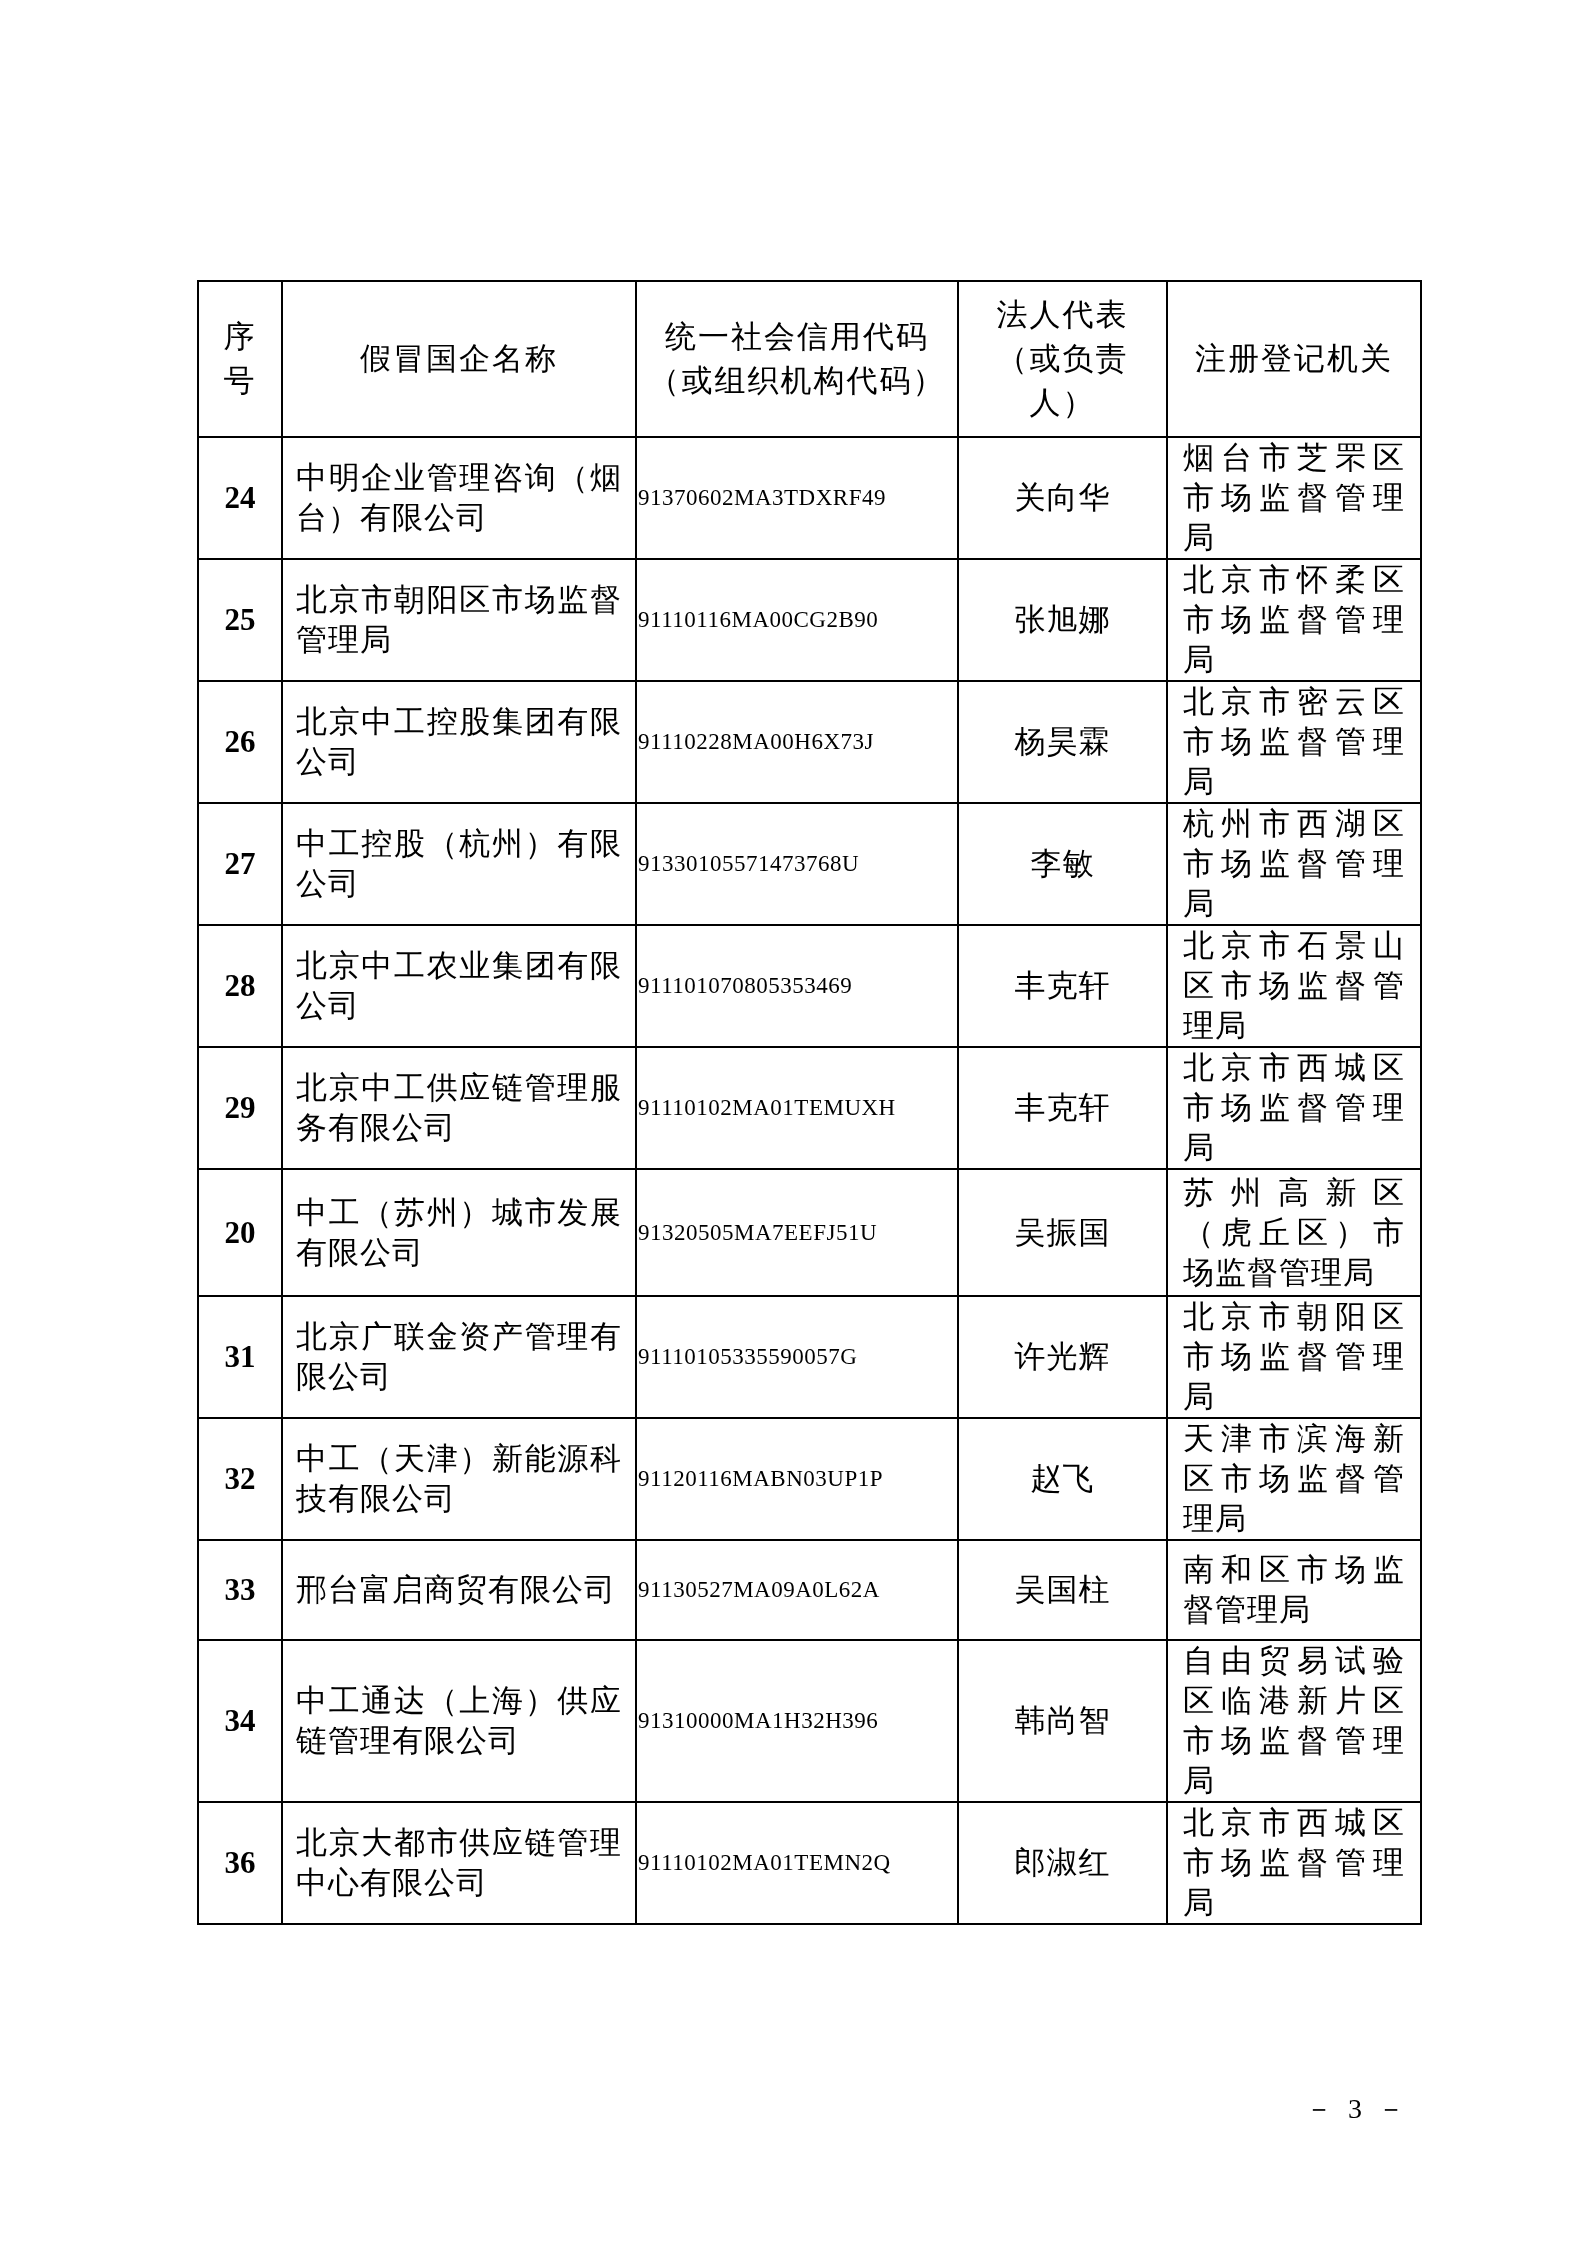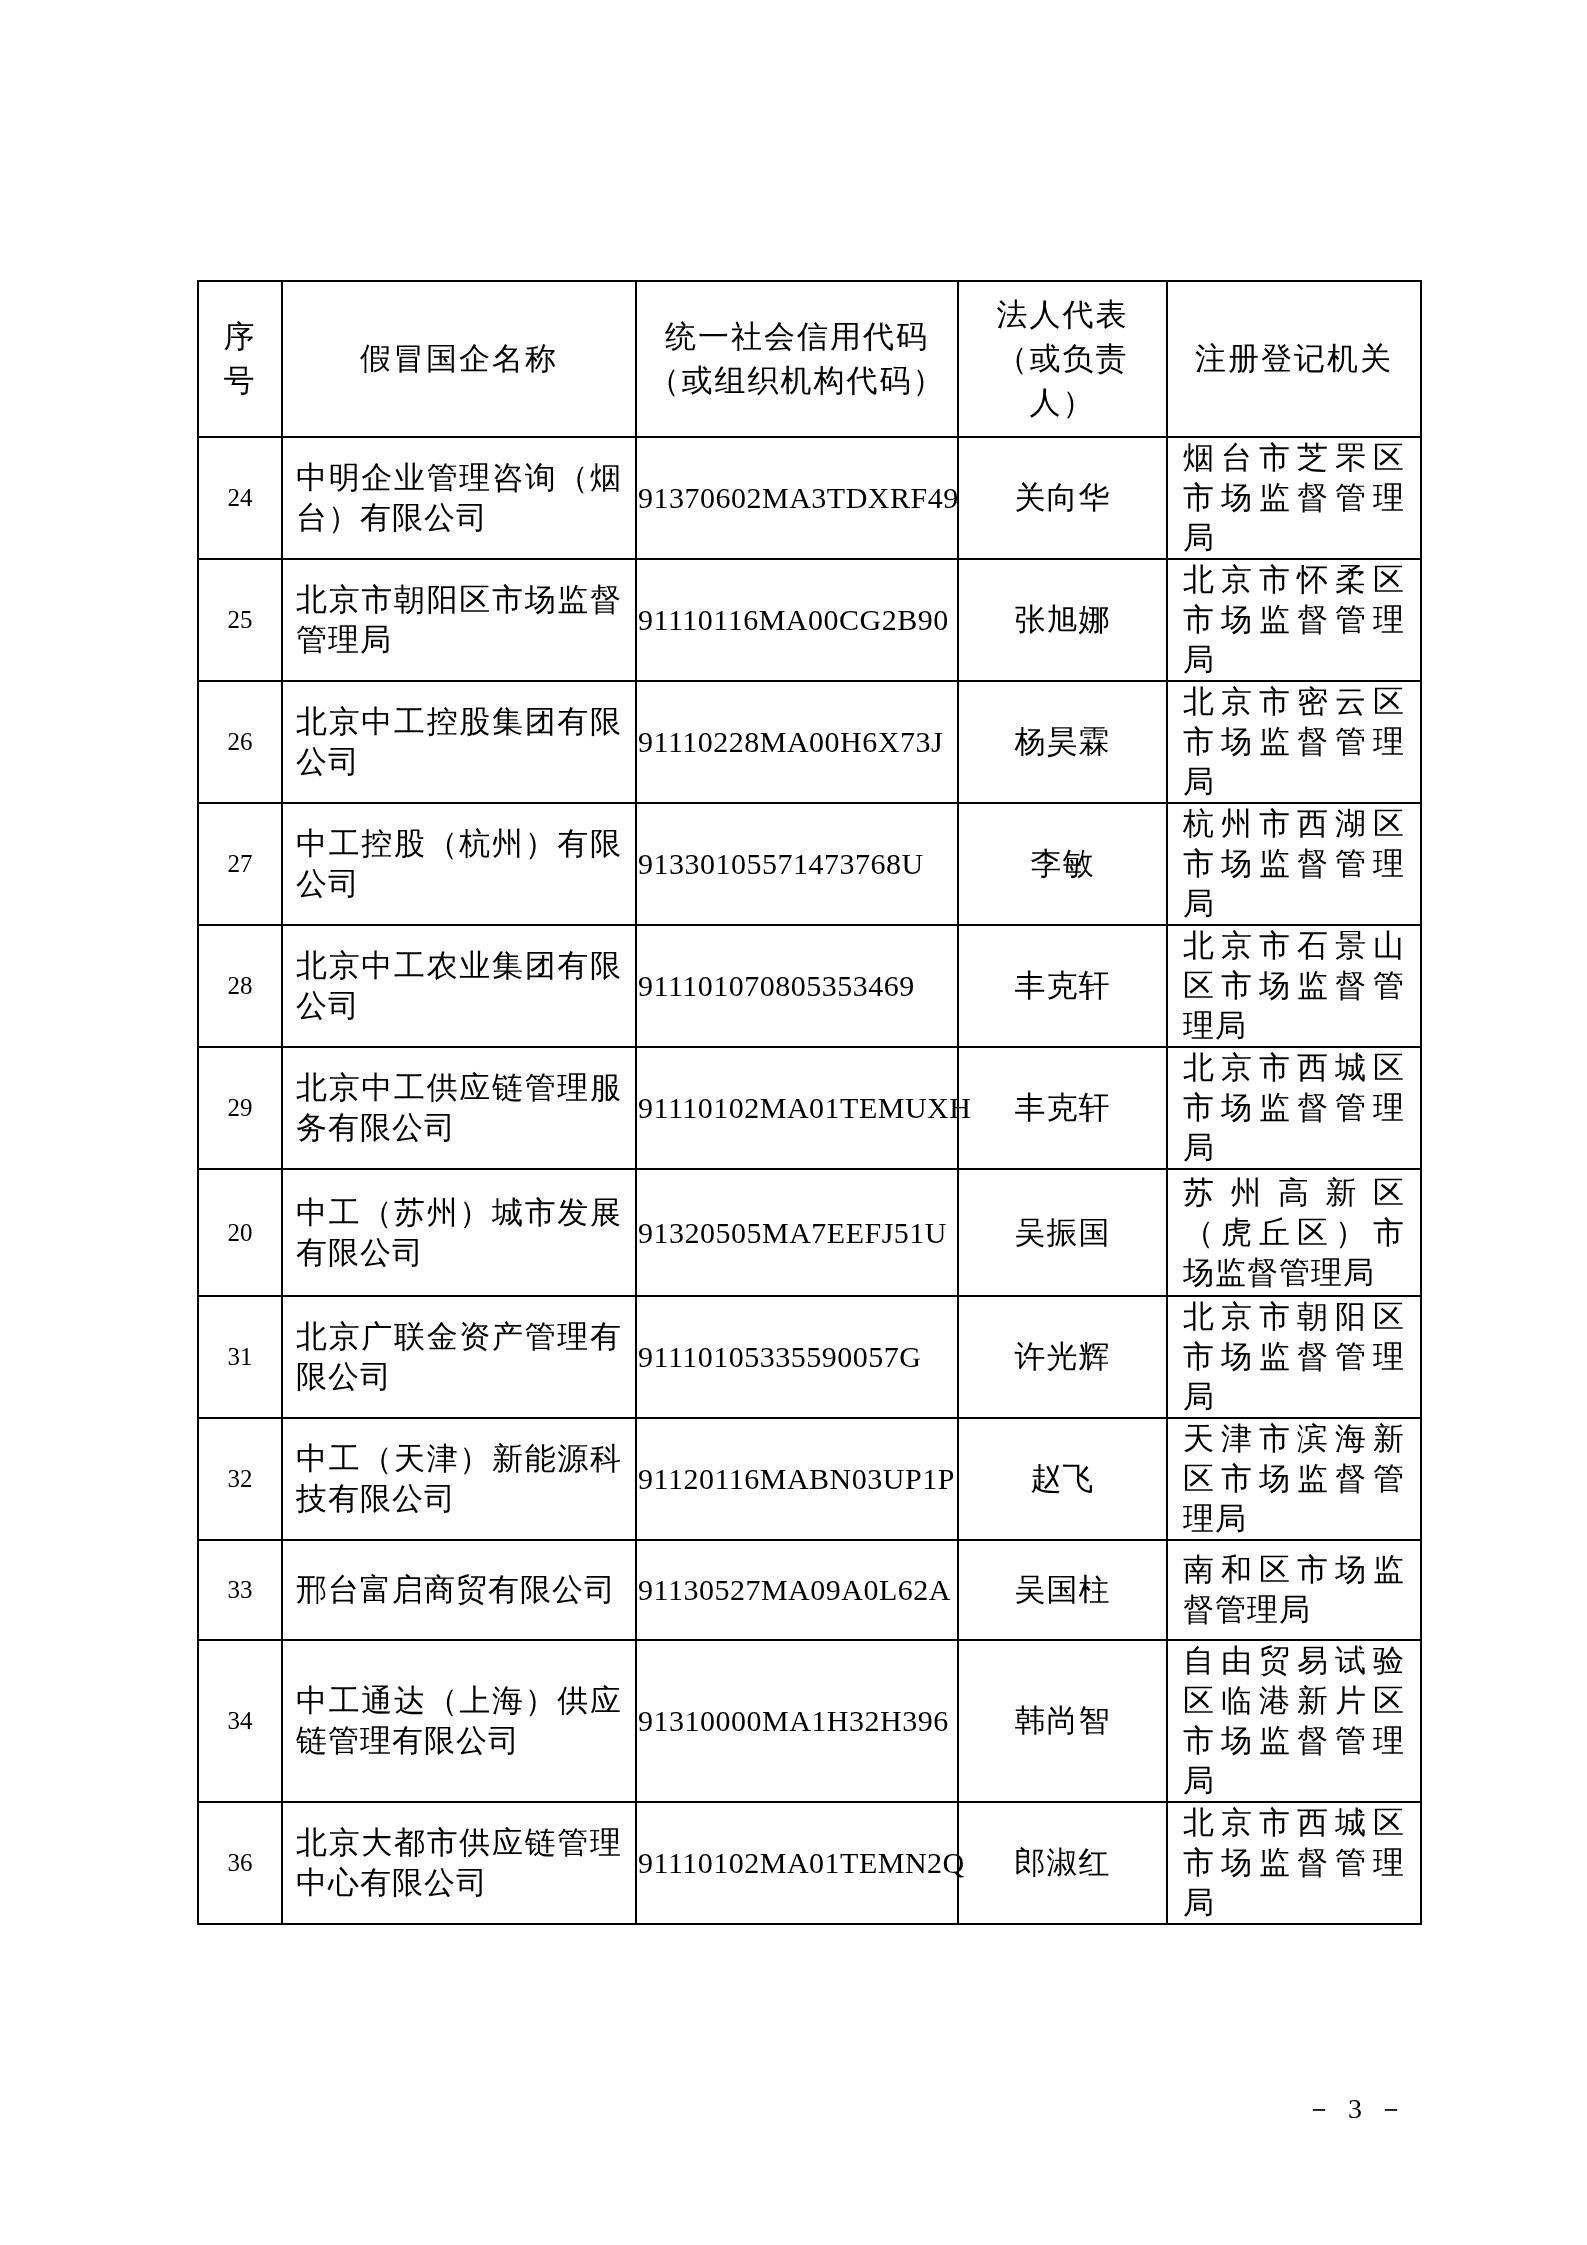--- a/index.html
+++ b/index.html
@@ -43,31 +43,32 @@
     line-height: 44px;
     letter-spacing: 2px;
     white-space: pre-line;
     padding: 0 6px;
   }
   .roster tbody tr { height: 100px; }
   .roster tbody tr.row-tall { height: 127px; }
 
   td.cell-no {
     text-align: center;
-    font-size: 25px;
+    font-size: 31px;
+    font-weight: bold;
   }
   td.cell-name {
     text-align: justify;
     font-size: 31px;
     line-height: 40px;
     letter-spacing: 1px;
     padding: 8px 13px;
   }
   td.cell-code {
-    font-size: 30px;
+    font-size: 23px;
     letter-spacing: 0.5px;
     white-space: nowrap;
   }
   td.cell-legal {
     text-align: center;
     font-size: 31px;
     letter-spacing: 1px;
   }
   td.cell-auth {
     text-align: justify;

